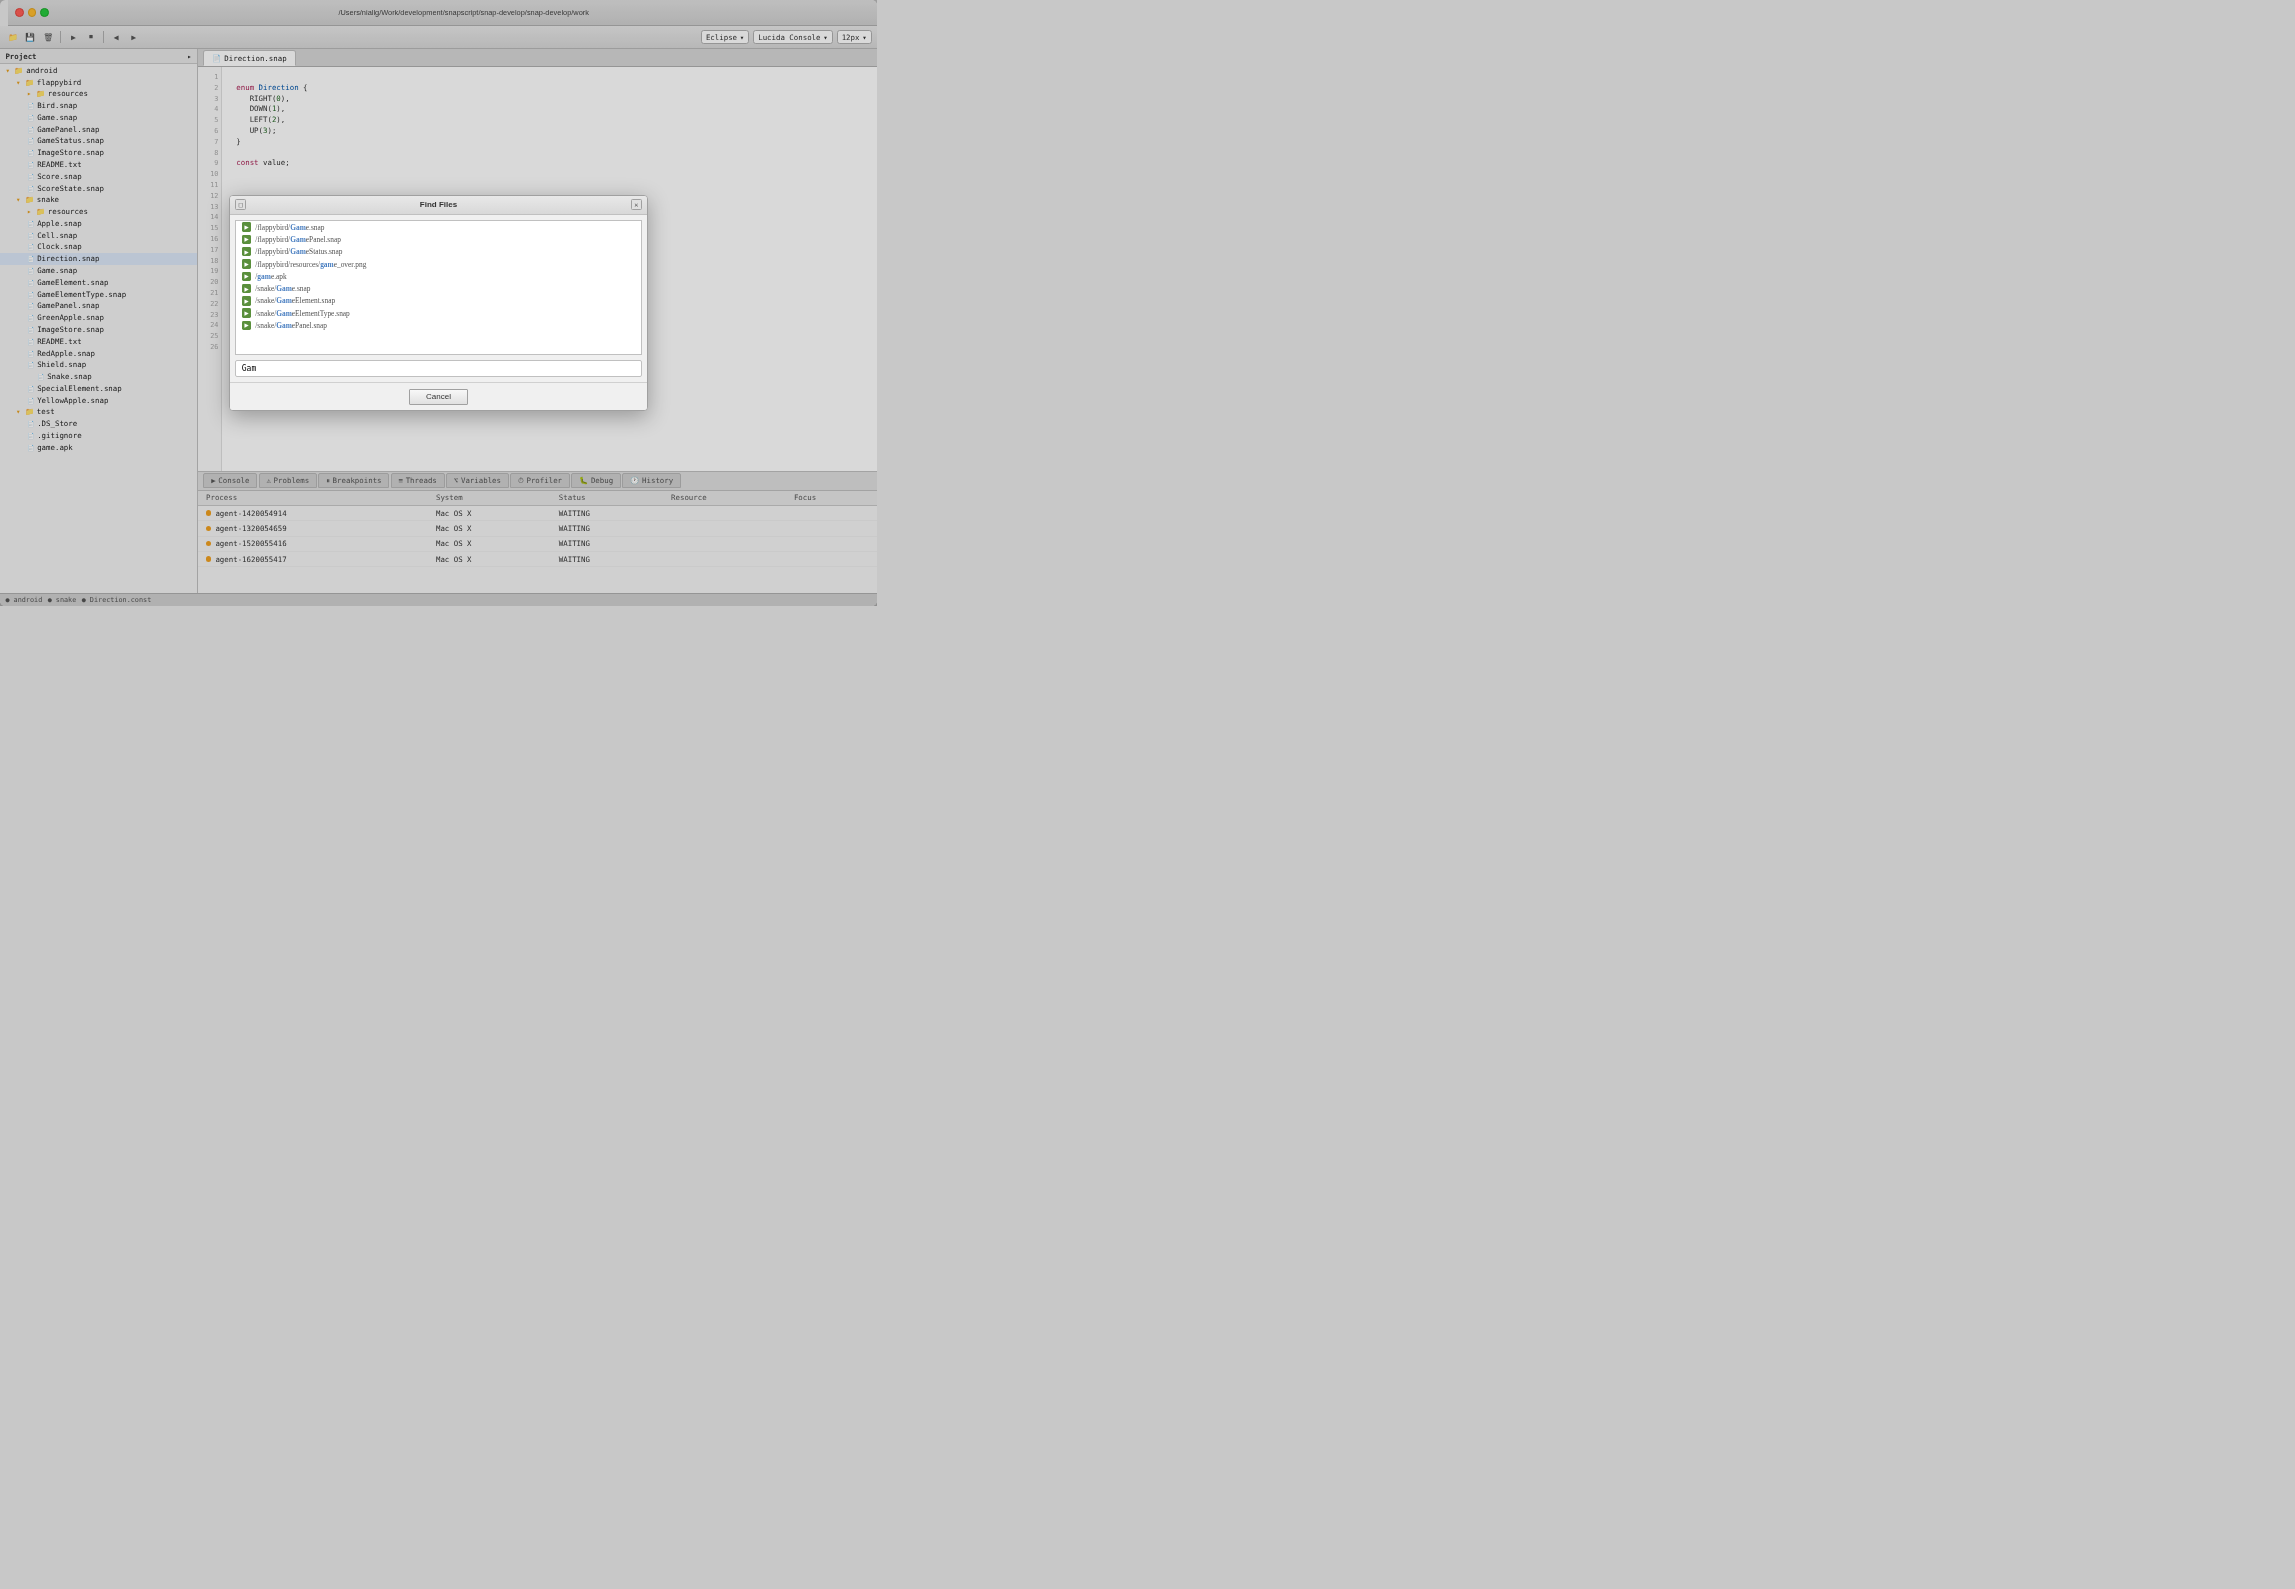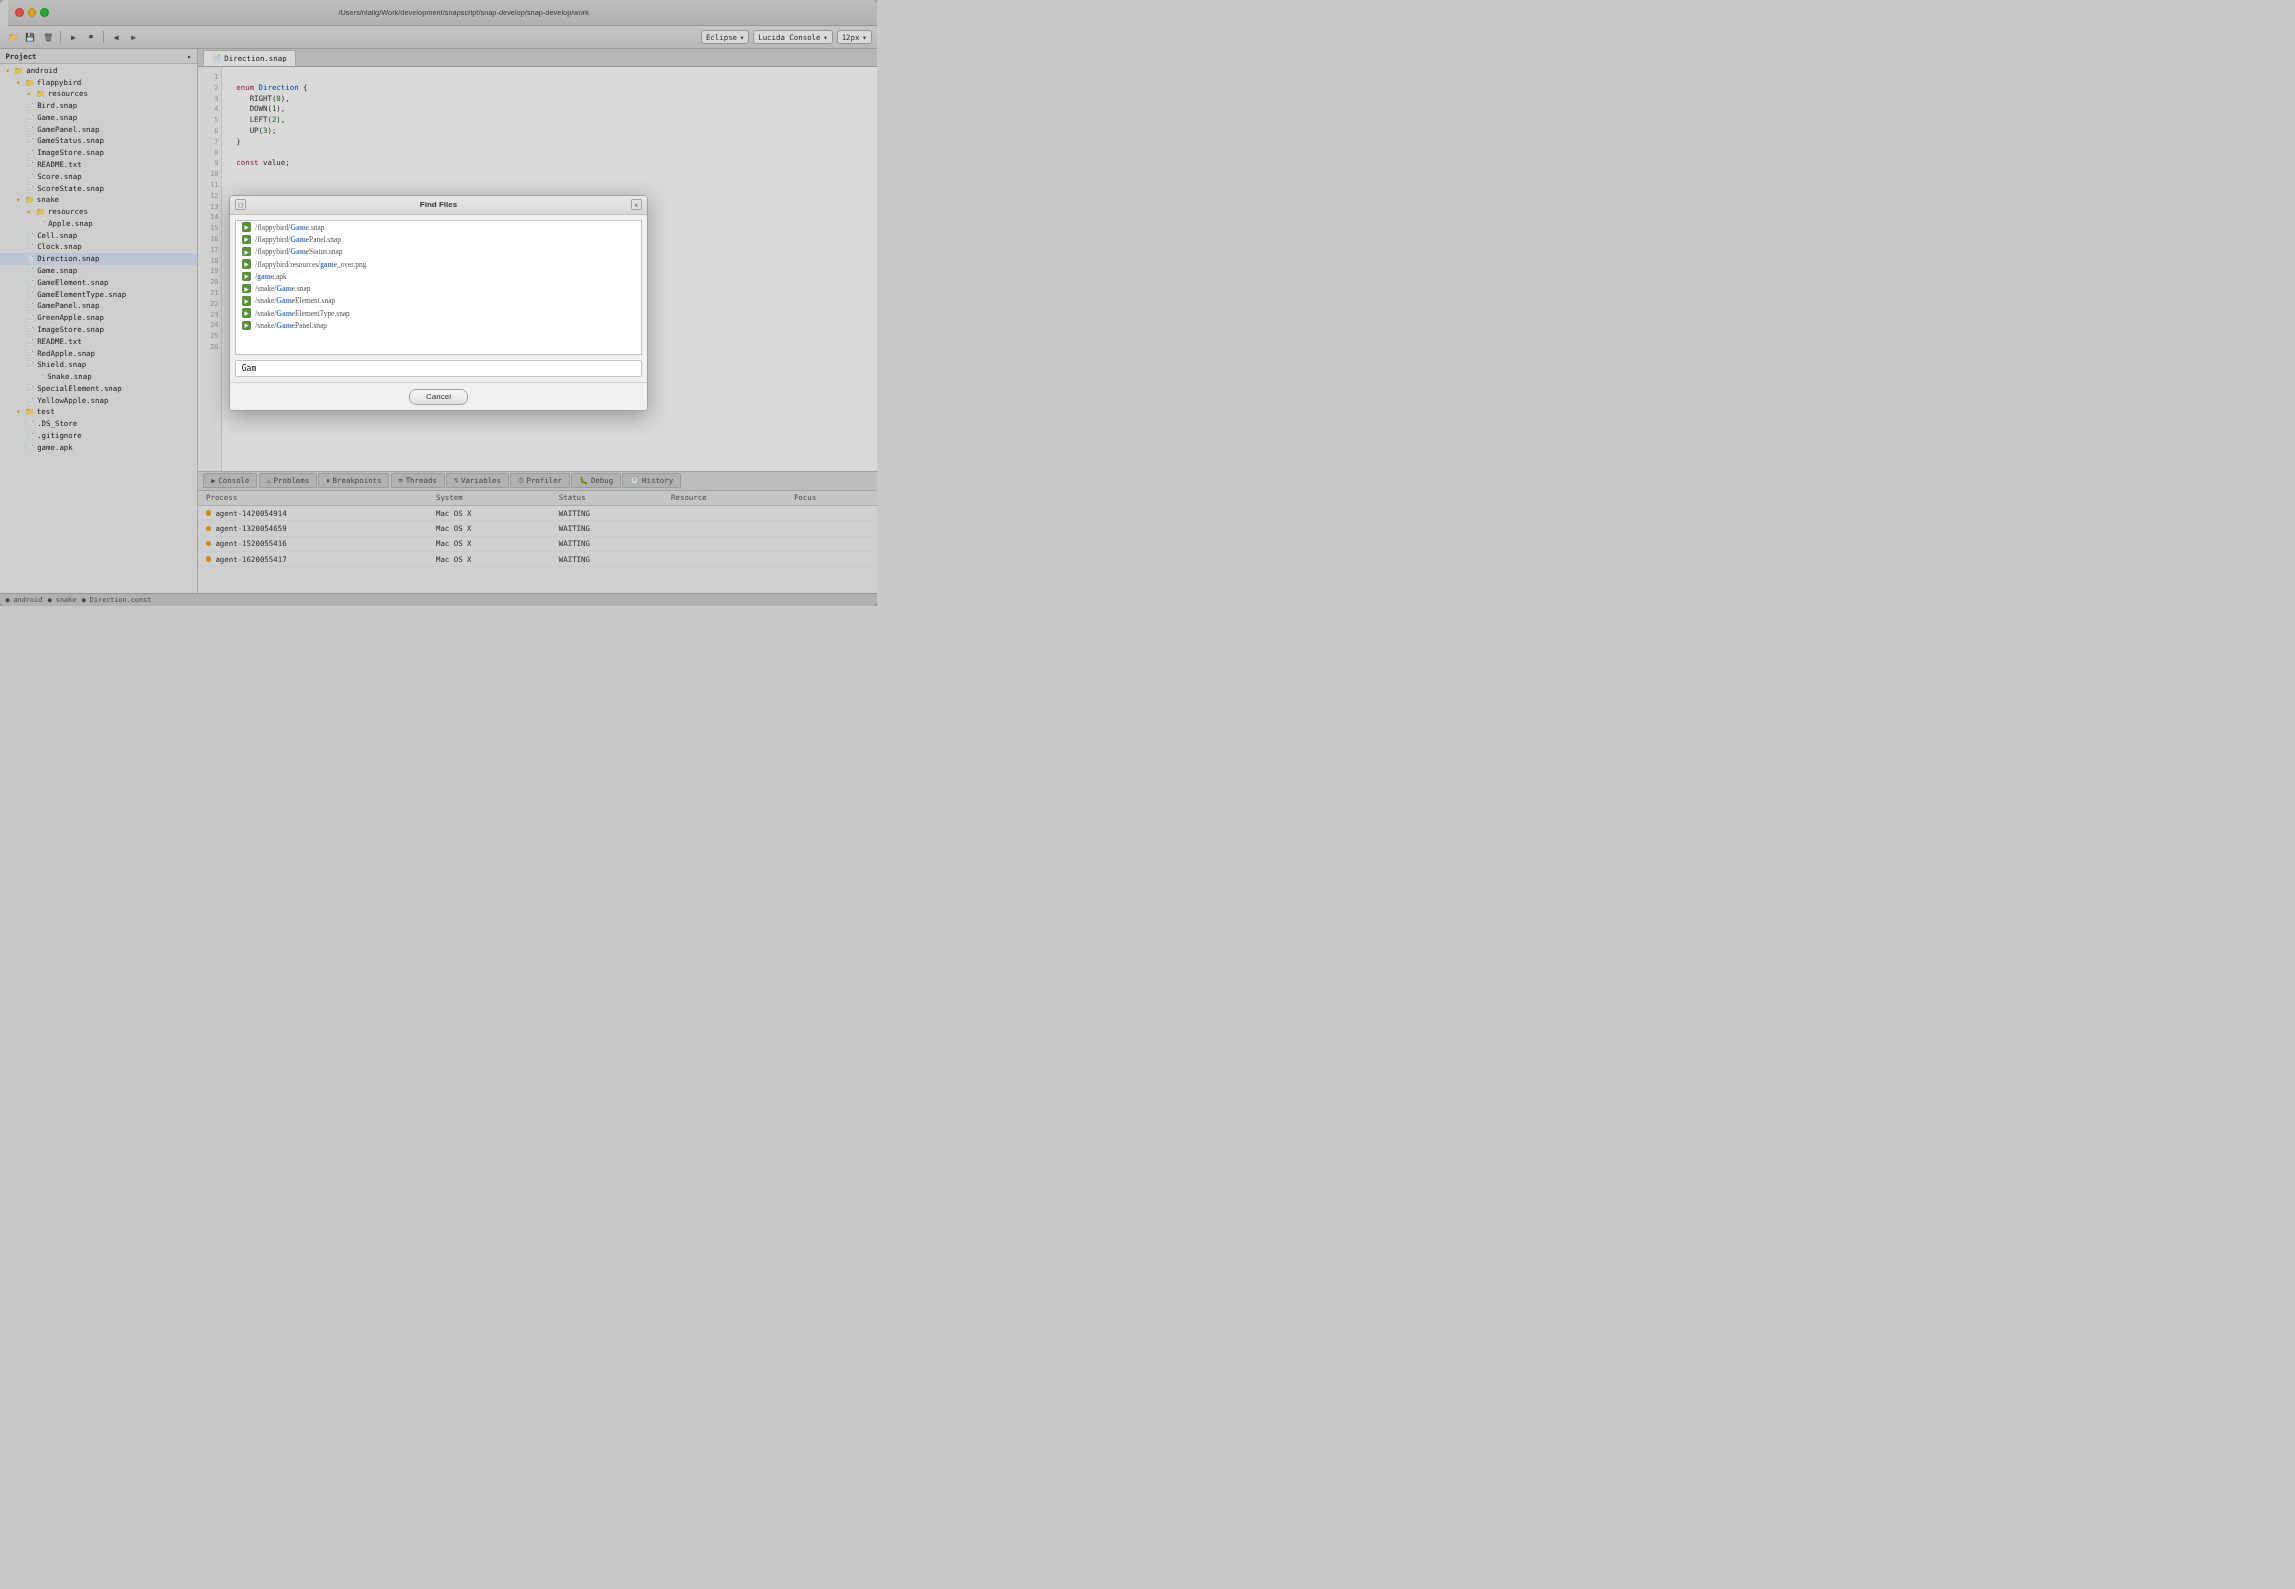--- a/index.html
+++ b/index.html
@@ -385,21 +385,21 @@
       padding: 5.4px;
       display: flex;
       justify-content: center;
       background: #f0f0f0;
       border-top: 0.7px solid #d0d0d0;
     }
     .cancel-btn {
       padding: 2.7px 16px;
       background: linear-gradient(to bottom, #f8f8f8, #e0e0e0);
       border: 0.7px solid #a0a0a0;
-      border-radius: 7px;
+      border-radius: 1px;
       font-size: 8px;
       cursor: pointer;
       color: #333;
     }
     
     ::-webkit-scrollbar { width: 5.4px; height: 5.4px; }
     ::-webkit-scrollbar-track { background: #f0f0f0; }
     ::-webkit-scrollbar-thumb { background: #c0c0c0; border-radius: 2.7px; }
   </style>
 </head>
@@ -495,21 +495,21 @@
         <span>ScoreState.snap</span>
       </div>
       <div class="tree-item" style="padding-left:16px">
         <span class="folder-icon">▾ 📁</span>
         <span>snake</span>
       </div>
       <div class="tree-item" style="padding-left:27px">
         <span class="folder-icon">▸ 📁</span>
         <span>resources</span>
       </div>
-      <div class="tree-item" style="padding-left:38px">
+      <div class="tree-item" style="padding-left:27px">
         <span class="file-icon">📄</span>
         <span>Apple.snap</span>
       </div>
       <div class="tree-item" style="padding-left:27px">
         <span class="file-icon">📄</span>
         <span>Cell.snap</span>
       </div>
       <div class="tree-item" style="padding-left:27px">
         <span class="file-icon">📄</span>
         <span>Clock.snap</span>

